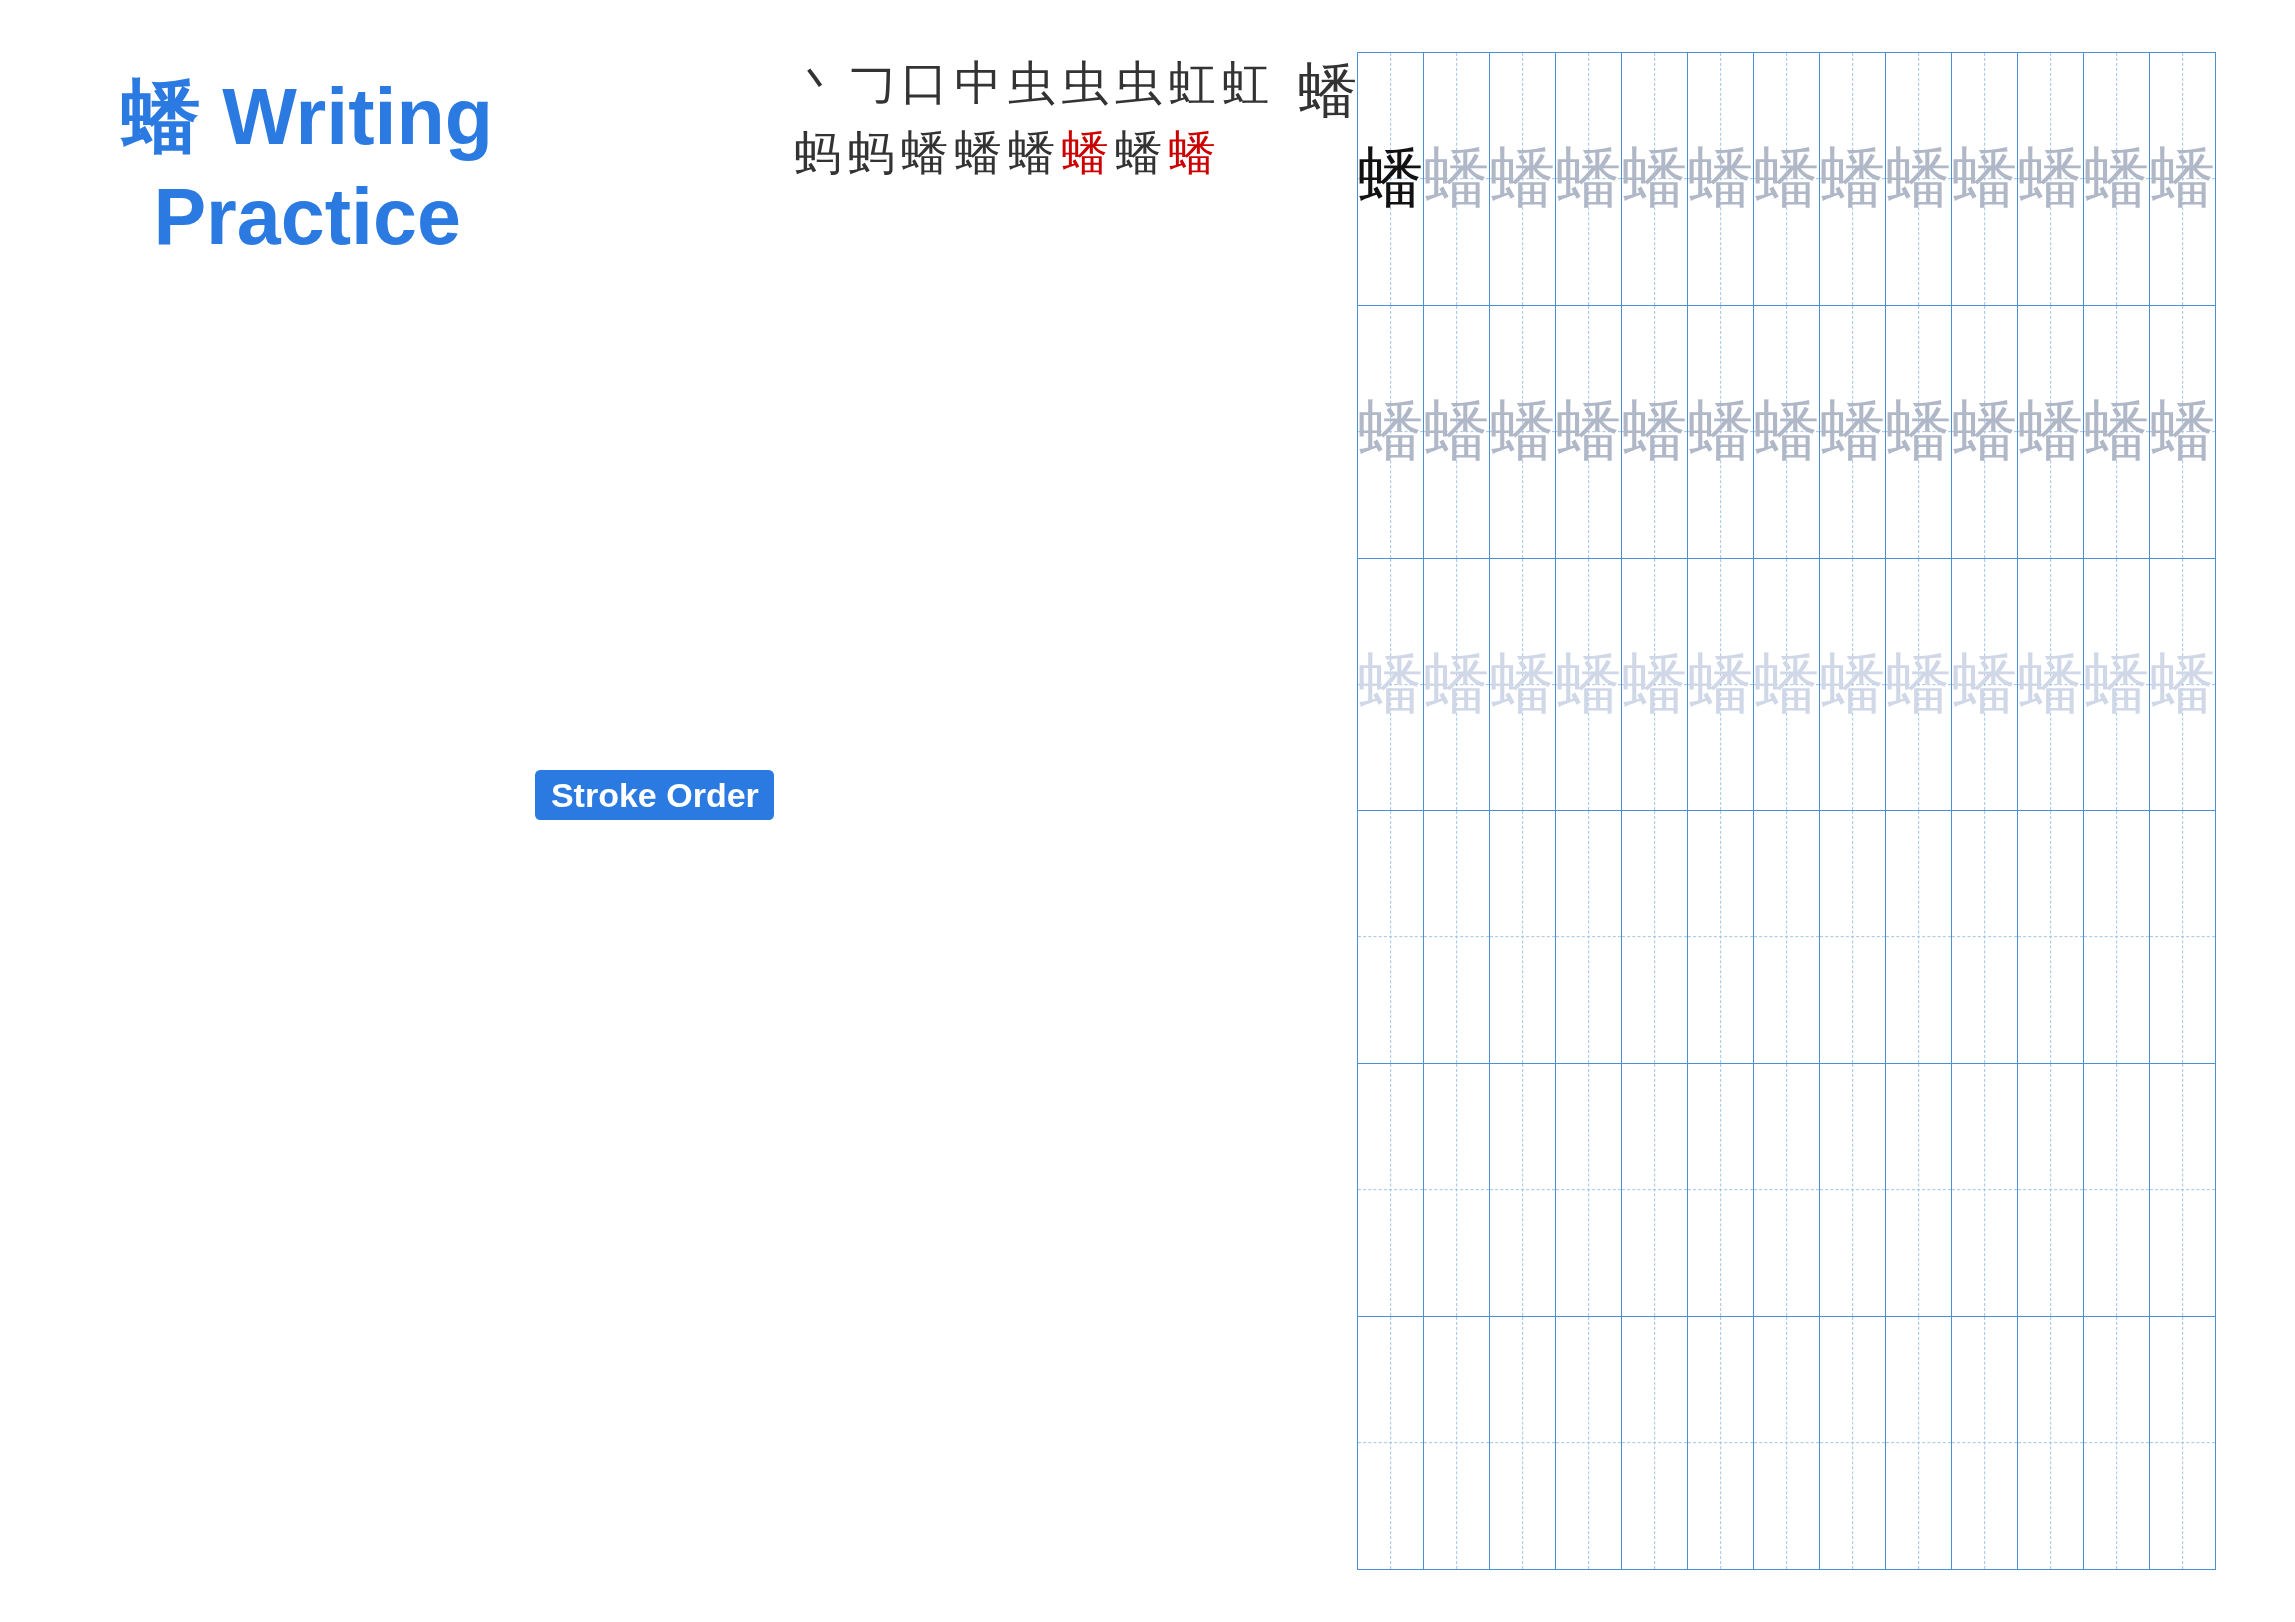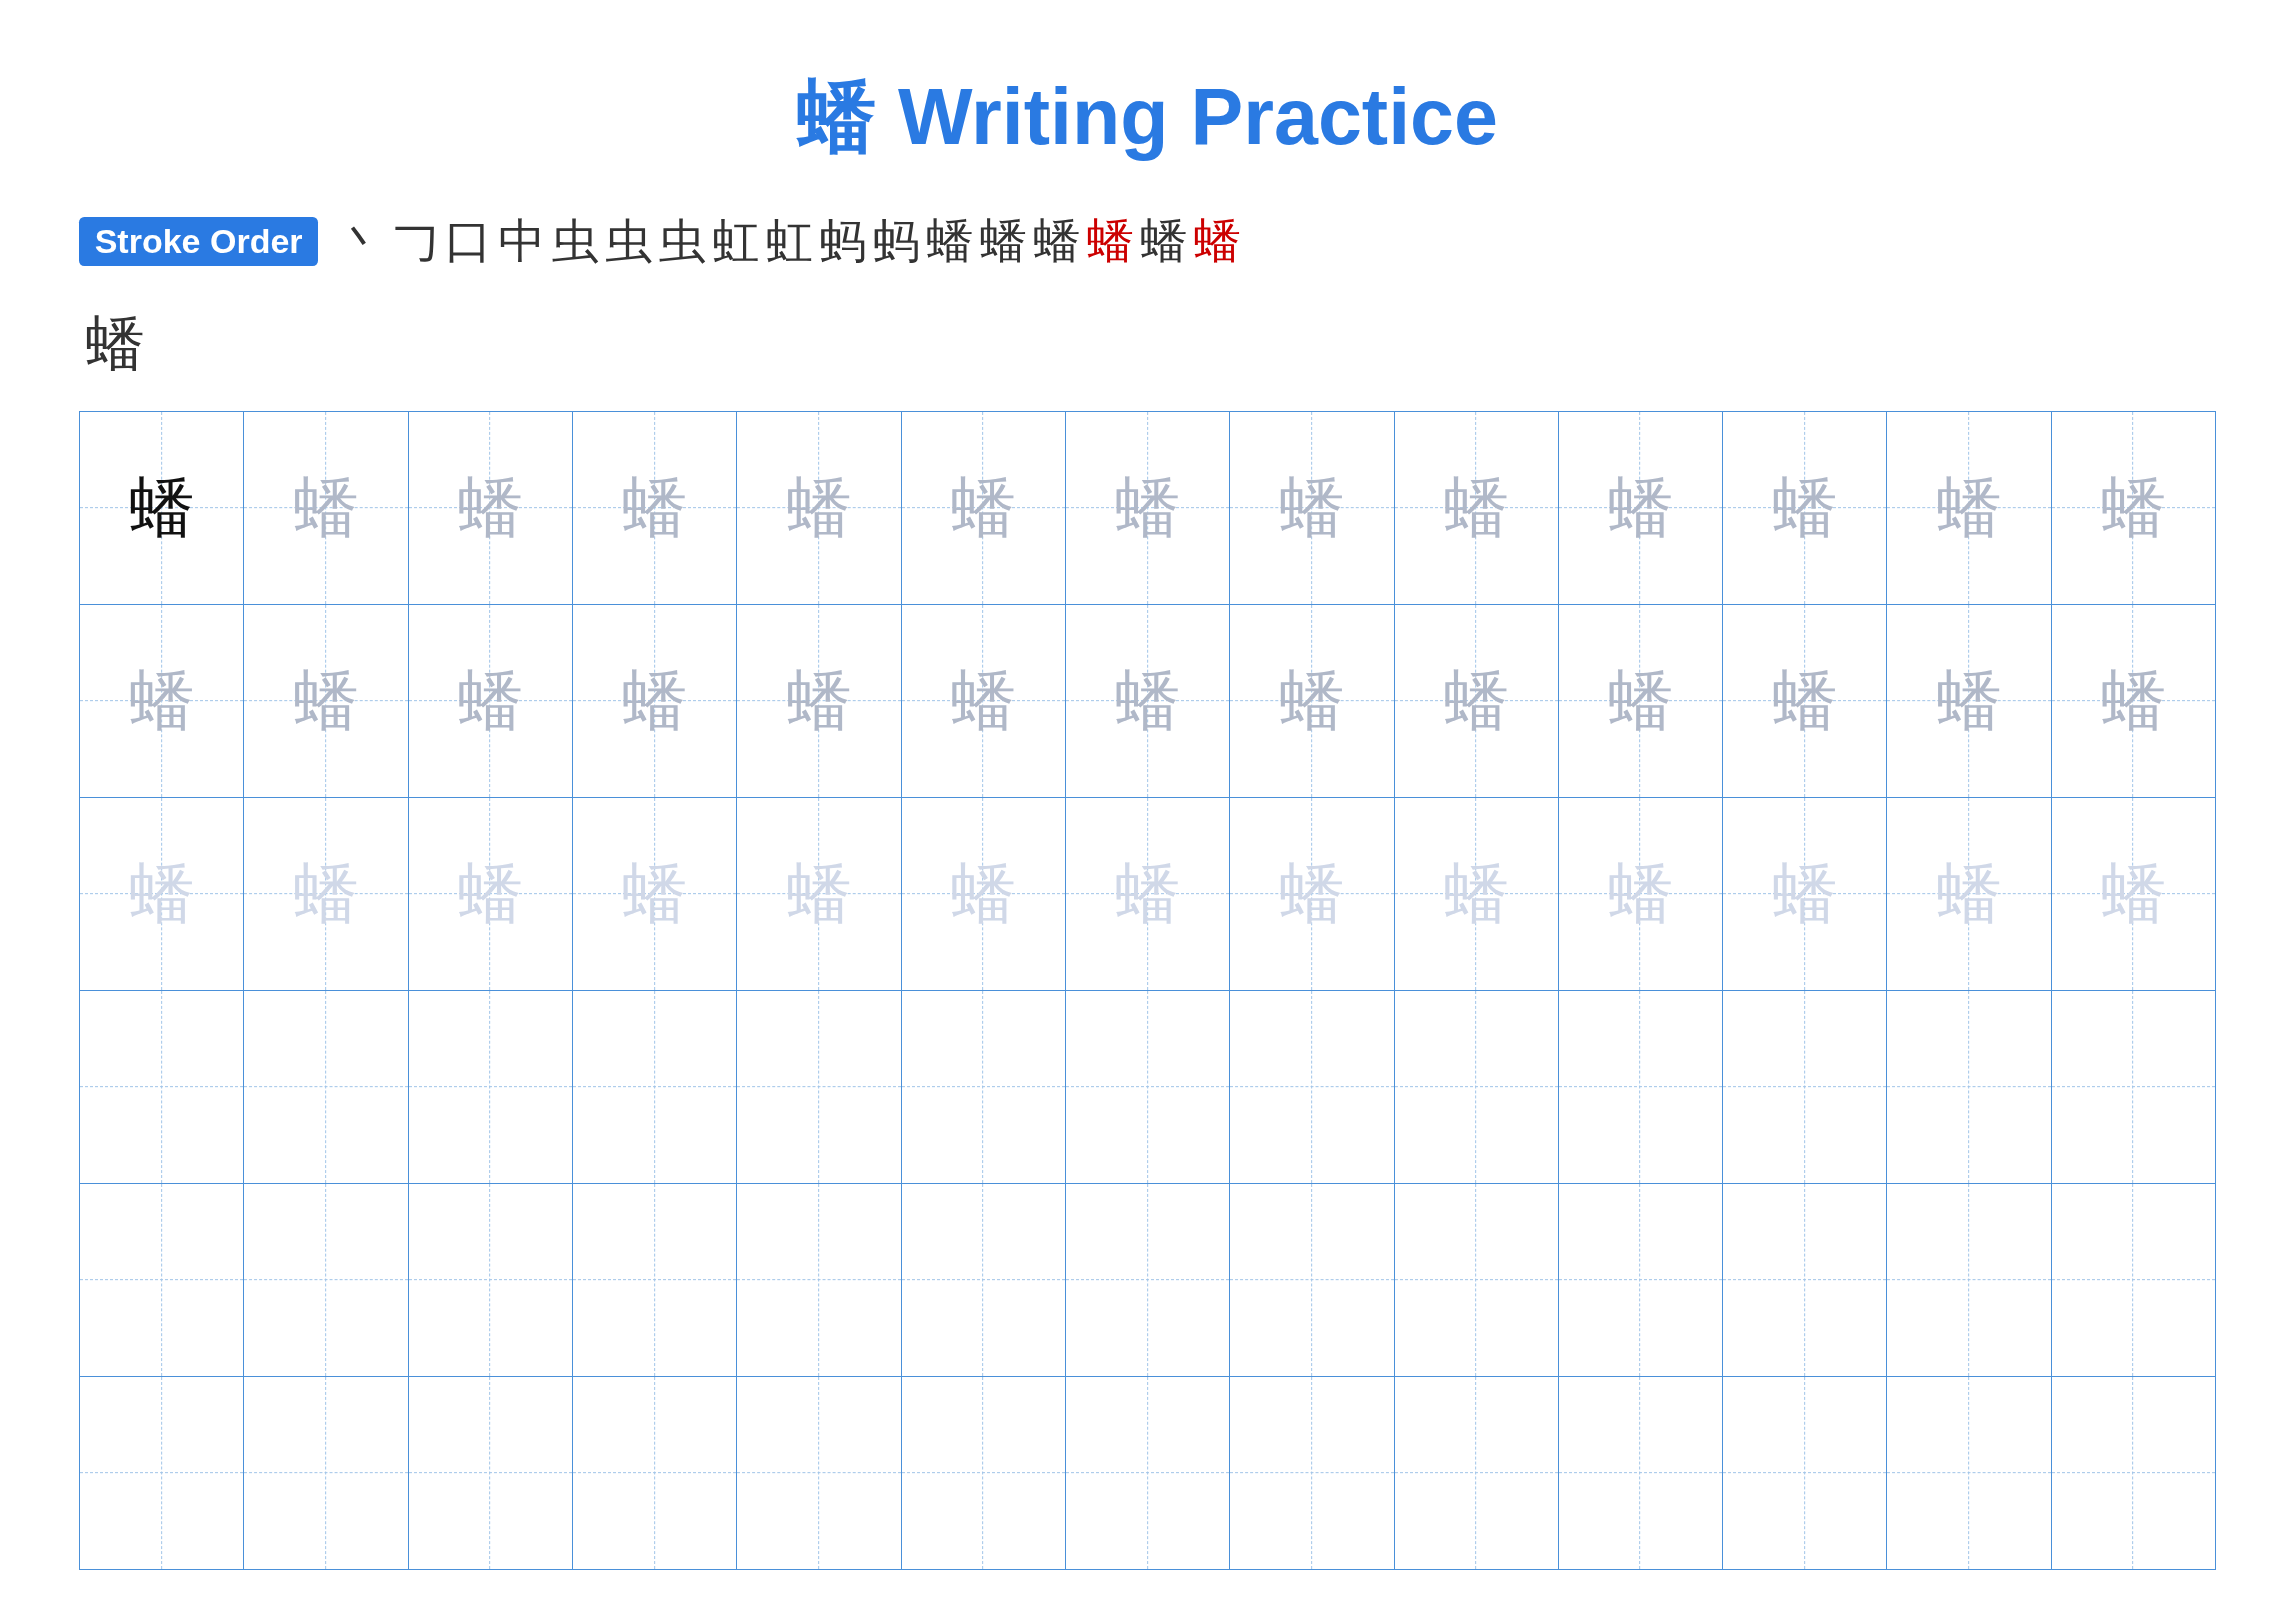--- a/index.html
+++ b/index.html
@@ -11,21 +11,21 @@
       position: relative;
       overflow: hidden;
     }
 
     .page {
       width: 2295px;
       height: 1622px;
       background: white;
       padding: 52px 79px;
       display: flex;
-      flex-direction: column;
+      flex-direction: row;
     }
 
     .title {
       text-align: center;
       font-size: 79px;
       font-weight: bold;
       color: #2a7ae2;
       font-family: Arial, sans-serif;
       margin-bottom: 39px;
       margin-top: 13px;

